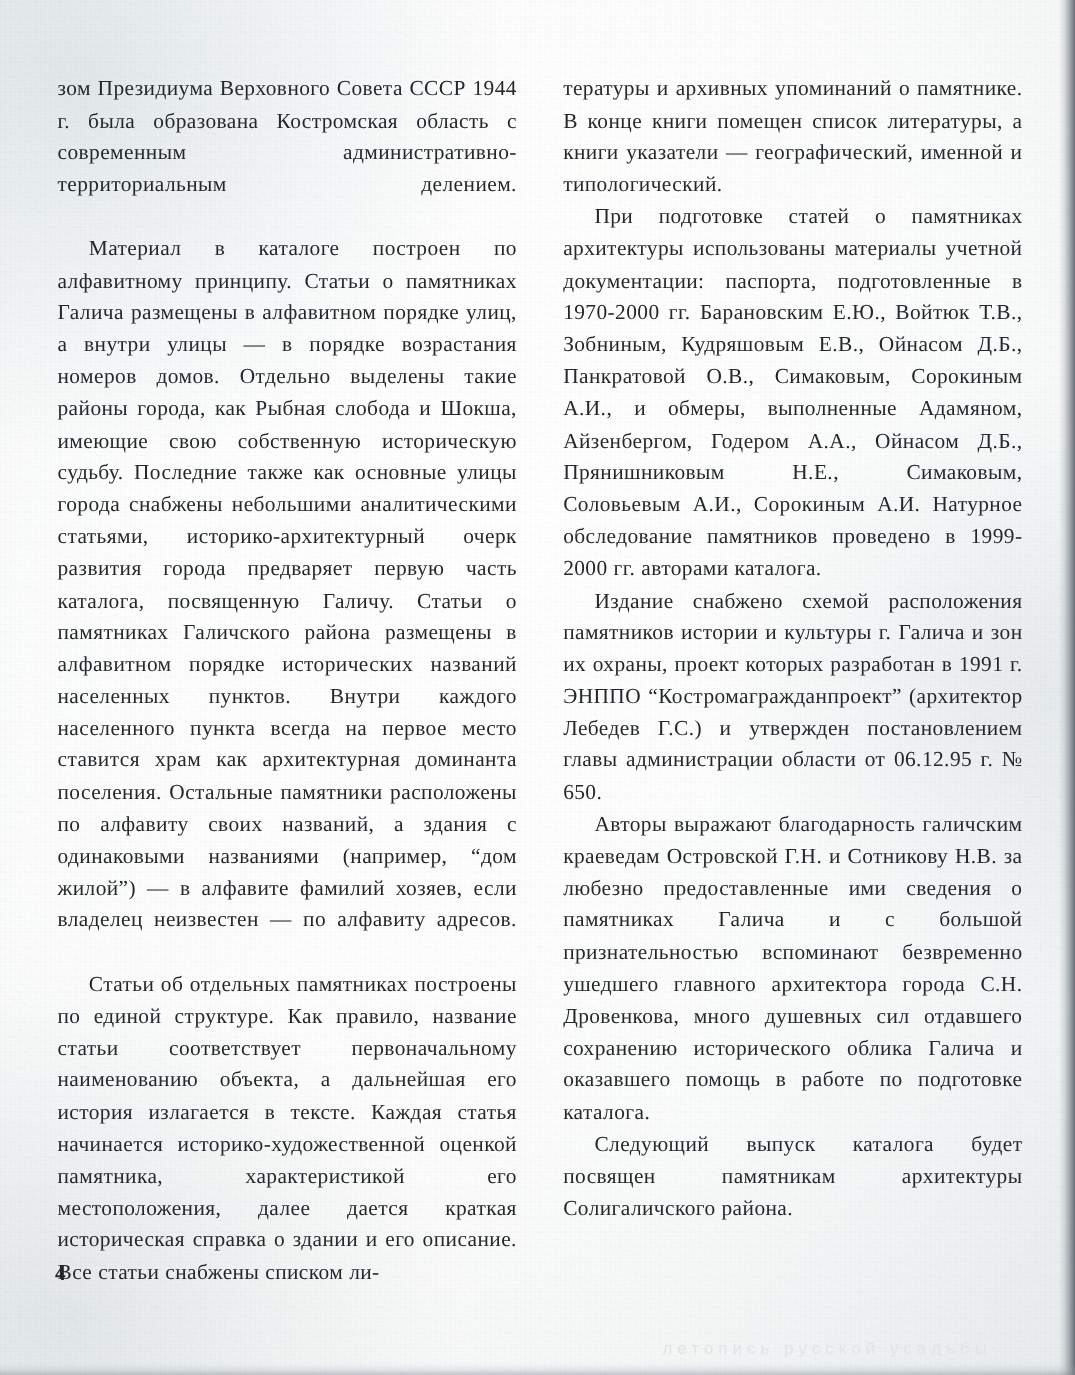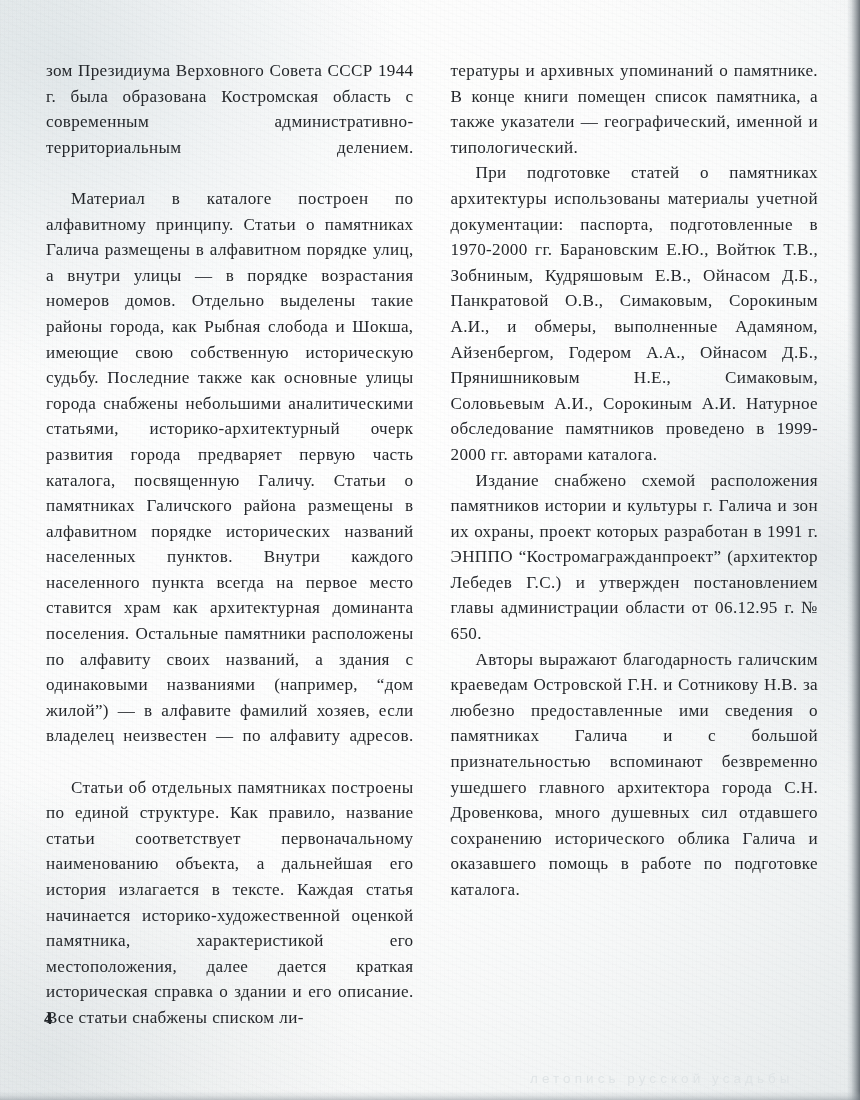--- a/index.html
+++ b/index.html
@@ -150,24 +150,25 @@
 
   <div class="columns">
 
     <div class="column">
       <p class="no-indent">зом Президиума Верховного Совета СССР 1944 г. была образована Костромская область с современным административно-территориальным делением.</p>
       <p>Материал в каталоге построен по алфавитному принципу. Статьи о памятниках Галича размещены в алфавитном порядке улиц, а внутри улицы — в порядке возрастания номеров домов. Отдельно выделены такие районы города, как Рыбная слобода и Шокша, имеющие свою собственную историческую судьбу. Последние также как основные улицы города снабжены небольшими аналитическими статьями, историко-архитектурный очерк развития города предваряет первую часть каталога, посвященную Галичу. Статьи о памятниках Галичского района размещены в алфавитном порядке исторических названий населенных пунктов. Внутри каждого населенного пункта всегда на первое место ставится храм как архитектурная доминанта поселения. Остальные памятники расположены по алфавиту своих названий, а здания с одинаковыми названиями (например, “дом жилой”) — в алфавите фамилий хозяев, если владелец неизвестен — по алфавиту адресов.</p>
       <p class="ragged-last">Статьи об отдельных памятниках построены по единой структуре. Как правило, название статьи соответствует первоначальному наименованию объекта, а дальнейшая его история излагается в тексте. Каждая статья начинается историко-художественной оценкой памятника, характеристикой его местоположения, далее дается краткая историческая справка о здании и его описание. Все статьи снабжены списком ли-</p>
     </div>
 
     <div class="column">
-      <p class="no-indent ragged-last">тературы и архивных упоминаний о памятнике. В конце книги помещен список памятника, а также указатели — географический, именной и типологический.</p>
+      <p class="no-indent ragged-last">тературы и архивных упоминаний о памятнике. В конце книги помещен список литературы, а книги указатели — географический, именной и типологический.</p>
       <p class="ragged-last">При подготовке статей о памятниках архитектуры использованы материалы учетной документации: паспорта, подготовленные в 1970-2000 гг. Барановским Е.Ю., Войтюк Т.В., Зобниным, Кудряшовым Е.В., Ойнасом Д.Б., Панкратовой О.В., Симаковым, Сорокиным А.И., и обмеры, выполненные Адамяном, Айзенбергом, Годером А.А., Ойнасом Д.Б., Прянишниковым Н.Е., Симаковым, Соловьевым А.И., Сорокиным А.И. Натурное обследование памятников проведено в 1999-2000 гг. авторами каталога.</p>
       <p class="ragged-last">Издание снабжено схемой расположения памятников истории и культуры г. Галича и зон их охраны, проект которых разработан в 1991 г. ЭНППО “Костромагражданпроект” (архитектор Лебедев Г.С.) и утвержден постановлением главы администрации области от 06.12.95 г. № 650.</p>
       <p class="ragged-last">Авторы выражают благодарность галичским краеведам Островской Г.Н. и Сотникову Н.В. за любезно предоставленные ими сведения о памятниках Галича и с большой признательностью вспоминают безвременно ушедшего главного архитектора города С.Н. Дровенкова, много душевных сил отдавшего сохранению исторического облика Галича и оказавшего помощь в работе по подготовке каталога.</p>
+      <p class="ragged-last">Следующий выпуск каталога будет посвящен памятникам архитектуры Солигаличского района.</p>
     </div>
 
   </div>
 
   <div class="page-number">4</div>
 
   <div class="watermark">летопись русской усадьбы</div>
 
   <div class="right-edge"></div>
   <div class="bottom-edge"></div>

